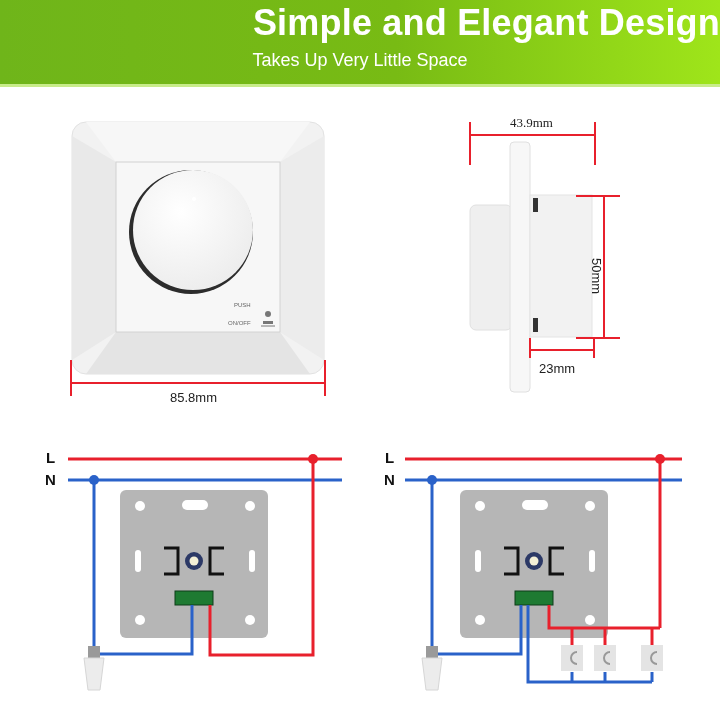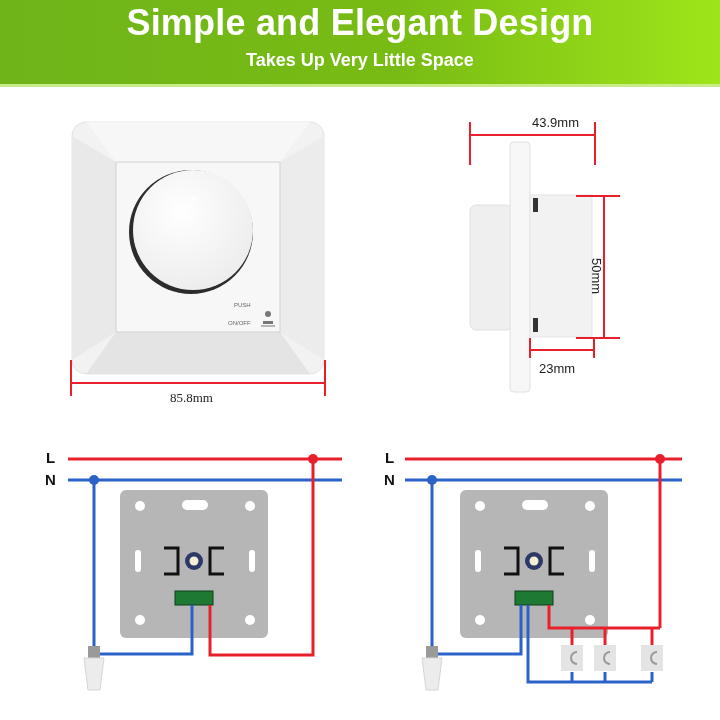--- a/index.html
+++ b/index.html
@@ -1,21 +1,21 @@
 <!DOCTYPE html>
 <html><head>
   <meta charset="utf-8">
   <style>
     html, body { margin: 0; padding: 0; }
     body { width: 720px; height: 720px; background: #ffffff; position: relative; overflow: hidden; font-family: "Liberation Sans", sans-serif; }
     .banner { position: absolute; left: 0; top: 0; width: 720px; height: 86px;
       background: linear-gradient(90deg, #6fb51a 0%, #78bb14 55%, #9fe51a 100%); }
     .banner-bottom { position: absolute; left: 0; top: 84px; width: 720px; height: 3px; background: #c8ec8a; }
-    .title { position: absolute; left: 0; width: 720px; top: 2px; text-align: center; color: #fff; font-weight: bold; font-size: 36px; letter-spacing: 0.2px; }
-    .subtitle { position: absolute; left: 0; width: 720px; top: 50px; text-align: center; color: #fff; font-size: 18px; font-weight: bold; }
+    .title { position: absolute; left: 0; width: 720px; top: 2px; text-align: right; color: #fff; font-weight: bold; font-size: 36px; letter-spacing: 0.2px; }
+    .subtitle { position: absolute; left: 0; width: 720px; top: 50px; text-align: center; color: #fff; font-size: 18px; }
     .dim-label { position: absolute; color: #222; font-size: 13px; }
     svg { position: absolute; left: 0; top: 0; }
     .wire-label { position: absolute; font-weight: bold; font-size: 15px; color: #111; }
   </style>
 </head>
 <body>
 
 <div class="banner"></div>
 <div class="banner-bottom"></div>
 <div class="title">Simple and Elegant Design</div>
@@ -147,21 +147,21 @@
     </g>
     <g>
       <rect x="426" y="646" width="12" height="12" fill="#9a9a9a"></rect>
       <path d="M422 658 h20 l-4 32 h-12z" fill="#ececec" stroke="#d6d6d6"></path>
     </g>
   </g>
 </svg>
 
 <div class="dim-label" style="left:234px;top:302px;font-size:6px;color:#666;">PUSH</div>
 <div class="dim-label" style="left:228px;top:320px;font-size:6px;color:#666;">ON/OFF</div>
-<div class="dim-label" style="left:170px;top:390px;font-family:Liberation Serif, serif;">85.8mm</div>
-<div class="dim-label" style="left:532px;top:115px;">43.9mm</div>
+<div class="dim-label" style="left:170px;top:390px;">85.8mm</div>
+<div class="dim-label" style="left:510px;top:115px;font-family:Liberation Serif, serif;">43.9mm</div>
 <div class="dim-label" style="left:604px;top:258px;transform:rotate(90deg);transform-origin:left top;">50mm</div>
 <div class="dim-label" style="left:539px;top:353px;margin-top:8px;">23mm</div>
 
 <div class="wire-label" style="left:46px;top:449px;">L</div>
 <div class="wire-label" style="left:45px;top:471px;">N</div>
 <div class="wire-label" style="left:385px;top:449px;">L</div>
 <div class="wire-label" style="left:384px;top:471px;">N</div>
 
 </body></html>

